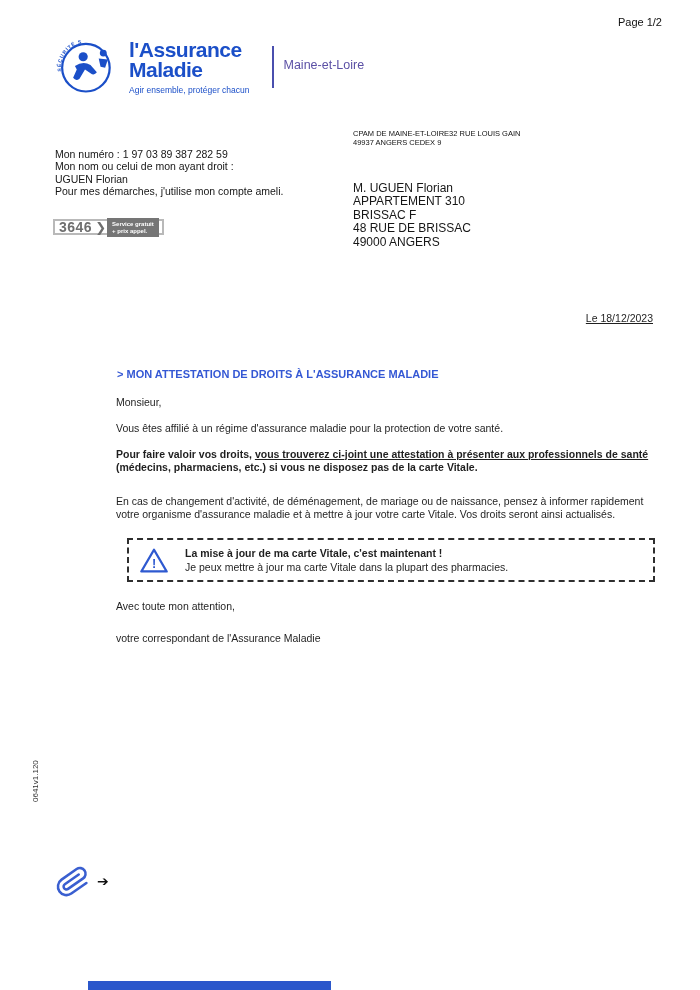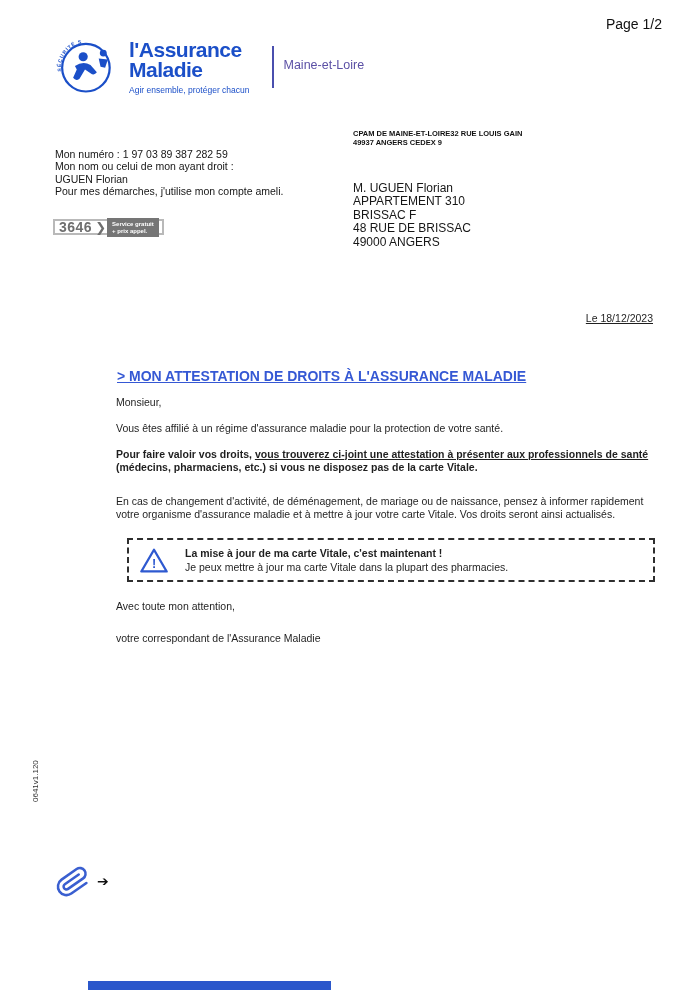--- a/index.html
+++ b/index.html
@@ -12,21 +12,21 @@
     position: relative;
     width: 700px;
     height: 990px;
     background: #ffffff;
     overflow: hidden;
   }
   .page-indicator {
     position: absolute;
     top: 16px;
     right: 38px;
-    font-size: 14px;
+    font-size: 11px;
     color: #111;
   }
   
   .logo-row {
     position: absolute;
     left: 53px;
     top: 34px;
     display: flex;
     align-items: flex-start;
   }
@@ -100,21 +100,21 @@
     padding: 3px 5px 2px 5px;
     font-weight: bold;
     align-self: center;
   }
   
   .cpam-block {
     position: absolute;
     left: 353px;
     top: 129px;
     font-size: 7.5px;
-    font-weight: bold;
+    font-weight: normal;
     line-height: 9px;
     color: #111;
   }
   .recipient-block {
     position: absolute;
     left: 353px;
     top: 182px;
     font-size: 12px;
     line-height: 13.4px;
     color: #161616;
@@ -124,24 +124,23 @@
     position: absolute;
     right: 47px;
     top: 312px;
     font-size: 10.5px;
     text-decoration: underline;
   }
   .letter-title {
     position: absolute;
     left: 117px;
     top: 368px;
-    font-size: 14px;
+    font-size: 11px;
     font-weight: bold;
     color: #3558d4;
-    text-decoration: underline;
   }
   .salutation { position: absolute; left: 116px; top: 396px; font-size: 10.5px; }
   .para { font-size: 10.5px; line-height: 13px; width: 538px; }
   .para1 { position: absolute; left: 116px; top: 422px; }
   .para2 { position: absolute; left: 116px; top: 448px; font-weight: bold; }
   .para2 .u { text-decoration: underline; }
   .para3 { position: absolute; left: 116px; top: 495px; }
   .notice-box {
     position: absolute;
     left: 127px;

